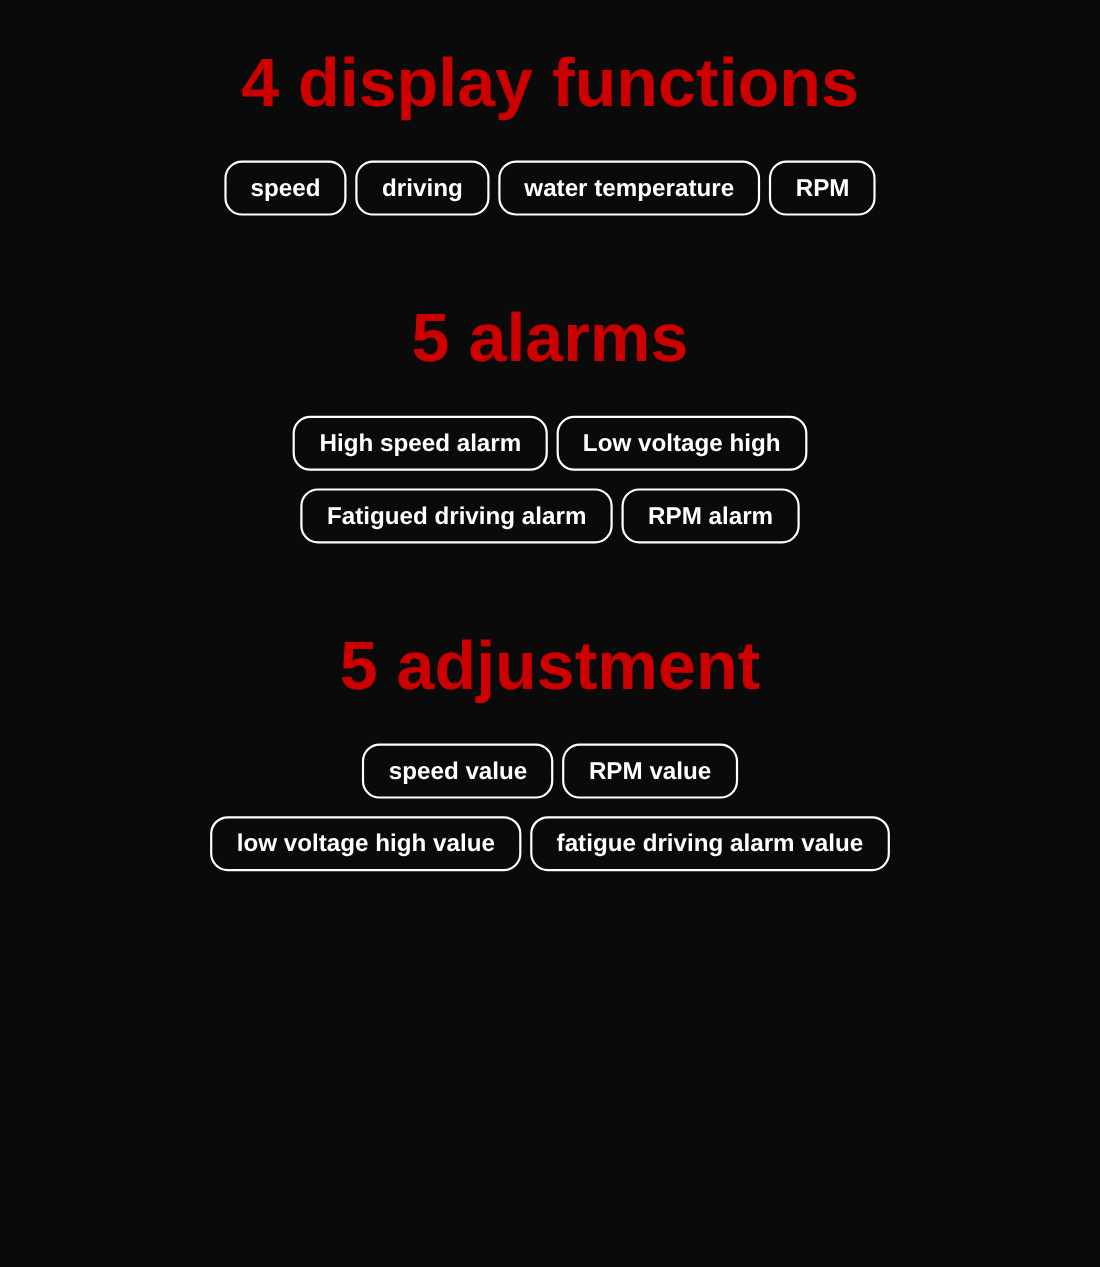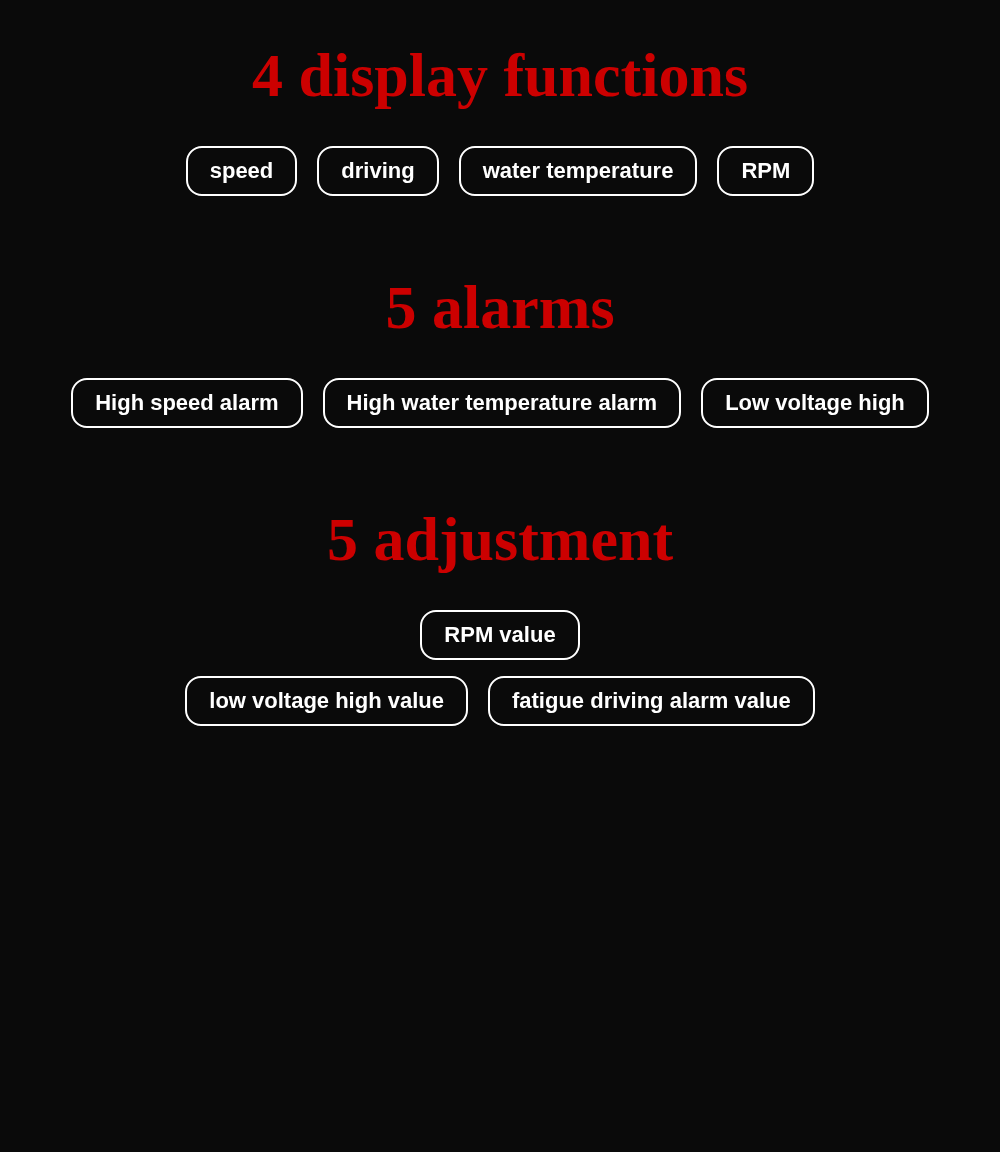--- a/index.html
+++ b/index.html
@@ -26,28 +26,27 @@
       align-items: center;
       margin-bottom: 30px;
     }
 
     .section-title {
       font-size: 62px;
       font-weight: bold;
       color: #cc0000;
       margin-bottom: 35px;
       text-align: center;
-      font-family: Liberation Serif, serif;
     }
 
     .badges-row {
       display: flex;
       flex-wrap: wrap;
       justify-content: center;
-      gap: 20px;
+      gap: 8px;
       margin-bottom: 16px;
     }
 
     .badge {
       border: 2.5px solid #ffffff;
       border-radius: 16px;
       padding: 10px 22px;
       color: #ffffff;
       font-size: 22px;
       font-weight: 700;
@@ -76,29 +75,33 @@
       <span class="badge badge-bold">RPM</span>
     </div>
 </div>
 
 <div class="divider"></div>
 
 <div class="section">
   <h1 class="section-title">5 alarms</h1>
   <div class="badges-row" id="alarms-row1">
   <span class="badge">High speed alarm</span>
-      <span class="badge">High water temperature alarm</span>
       <span class="badge">Low voltage high</span>
+    </div>
+  <div class="badges-row" id="alarms-row2">
+  <span class="badge">Fatigued driving alarm</span>
+      <span class="badge badge-bold">RPM alarm</span>
     </div>
 </div>
 
 <div class="divider"></div>
 
 <div class="section">
   <h1 class="section-title">5 adjustment</h1>
   <div class="badges-row" id="adjustment-row1">
+  <span class="badge badge-bold">speed value</span>
       <span class="badge">RPM value</span>
     </div>
   <div class="badges-row" id="adjustment-row2">
   <span class="badge">low voltage high value</span>
       <span class="badge">fatigue driving alarm value</span>
     </div>
 </div>
 
 </body></html>

